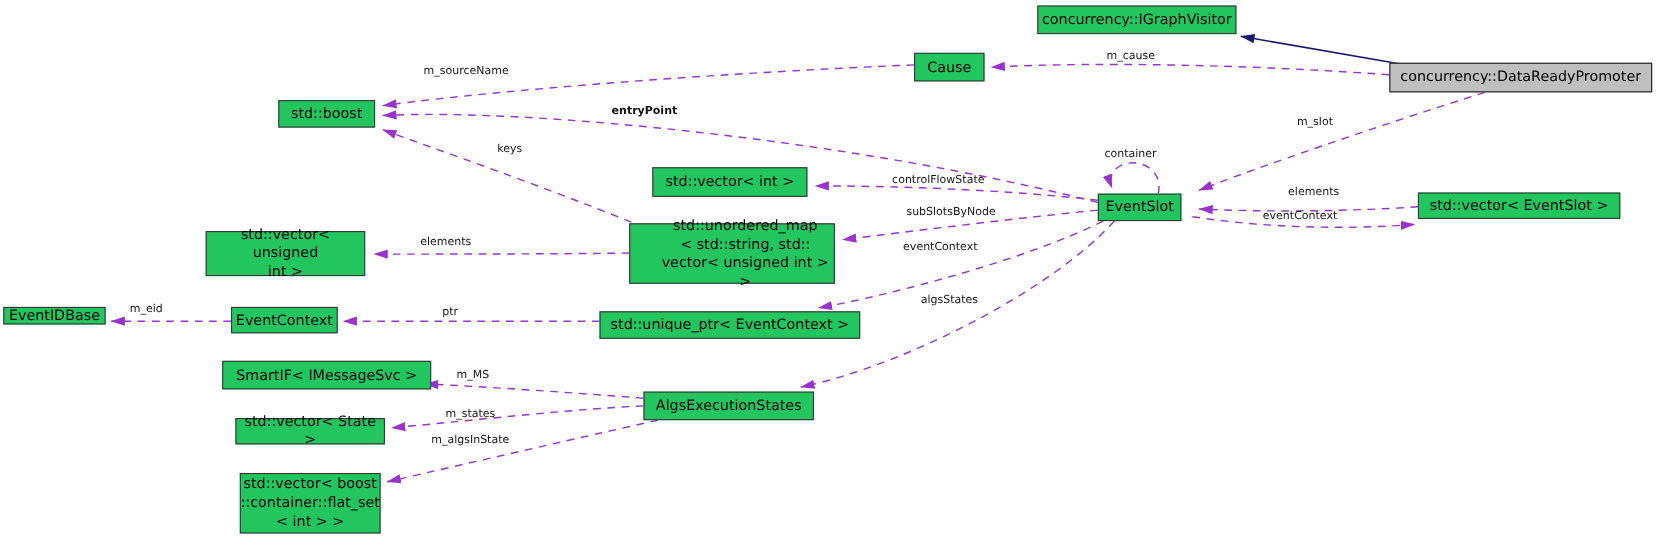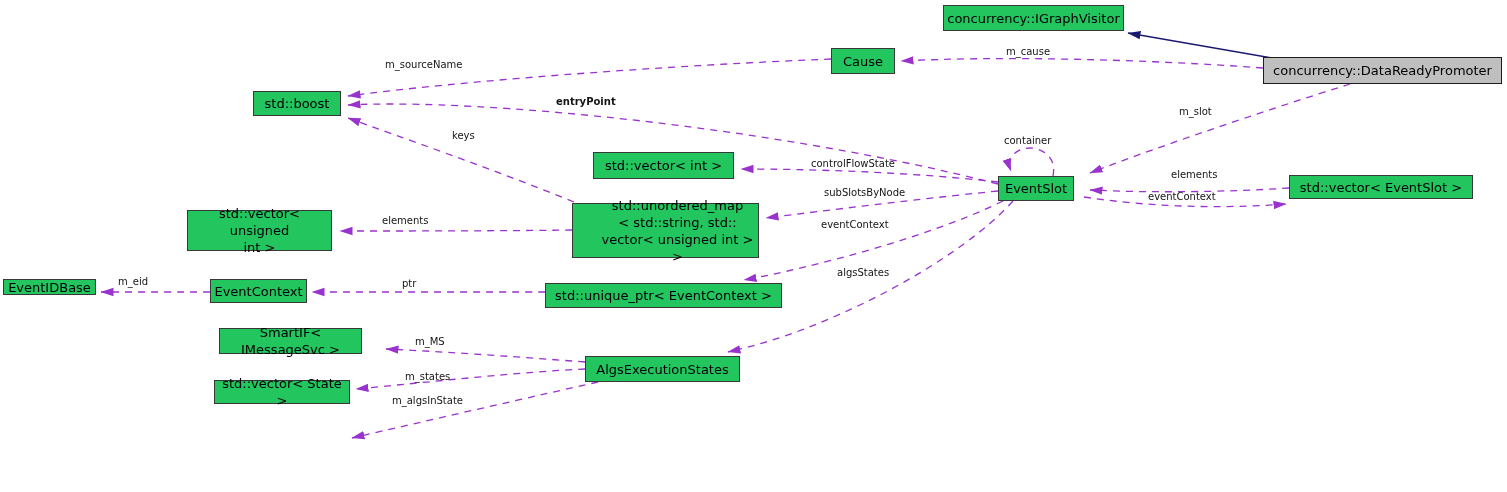--- a/index.html
+++ b/index.html
@@ -91,26 +91,29 @@
   <div class="node" style="left:572px;top:203px;width:187px;height:55px;padding-left:28px;">std::unordered_map
 &lt; std::string, std::
 vector&lt; unsigned int &gt; &gt;</div>
 
   <div class="node" style="left:545px;top:283px;width:237px;height:25px;">std::unique_ptr&lt; EventContext &gt;</div>
 
   <div class="node" style="left:3px;top:279px;width:93px;height:16px;">EventIDBase</div>
 
   <div class="node" style="left:210px;top:279px;width:97px;height:24px;">EventContext</div>
 
-  <div class="node" style="left:219px;top:328px;width:143px;height:26px;">SmartIF&lt; IMessageSvc &gt;</div>
+  <div class="node" style="left:202px;top:328px;width:190px;height:26px;">SmartIF&lt; IMessageSvc &gt;</div>
 
   <div class="node" style="left:585px;top:356px;width:155px;height:26px;text-align:center;">AlgsExecutionStates</div>
 
   <div class="node" style="left:214px;top:380px;width:136px;height:24px;">std::vector&lt; State &gt;</div>
 
+  <div class="node" style="left:218px;top:430px;width:128px;height:55px;">std::vector&lt; boost
+::container::flat_set
+&lt; int &gt; &gt;</div>
 
   <div class="edge-label" style="left:1006px;top:46px;">m_cause</div>
   <div class="edge-label" style="left:385px;top:59px;">m_sourceName</div>
   <div class="edge-label" style="left:556px;top:96px;font-weight:bold;">entryPoint</div>
   <div class="edge-label" style="left:452px;top:130px;">keys</div>
   <div class="edge-label" style="left:811px;top:158px;">controlFlowState</div>
   <div class="edge-label" style="left:812px;top:187px;margin-left:12px;">subSlotsByNode</div>
   <div class="edge-label" style="left:1004px;top:135px;">container</div>
   <div class="edge-label" style="left:1179px;top:106px;">m_slot</div>
   <div class="edge-label" style="left:1171px;top:169px;">elements</div>

